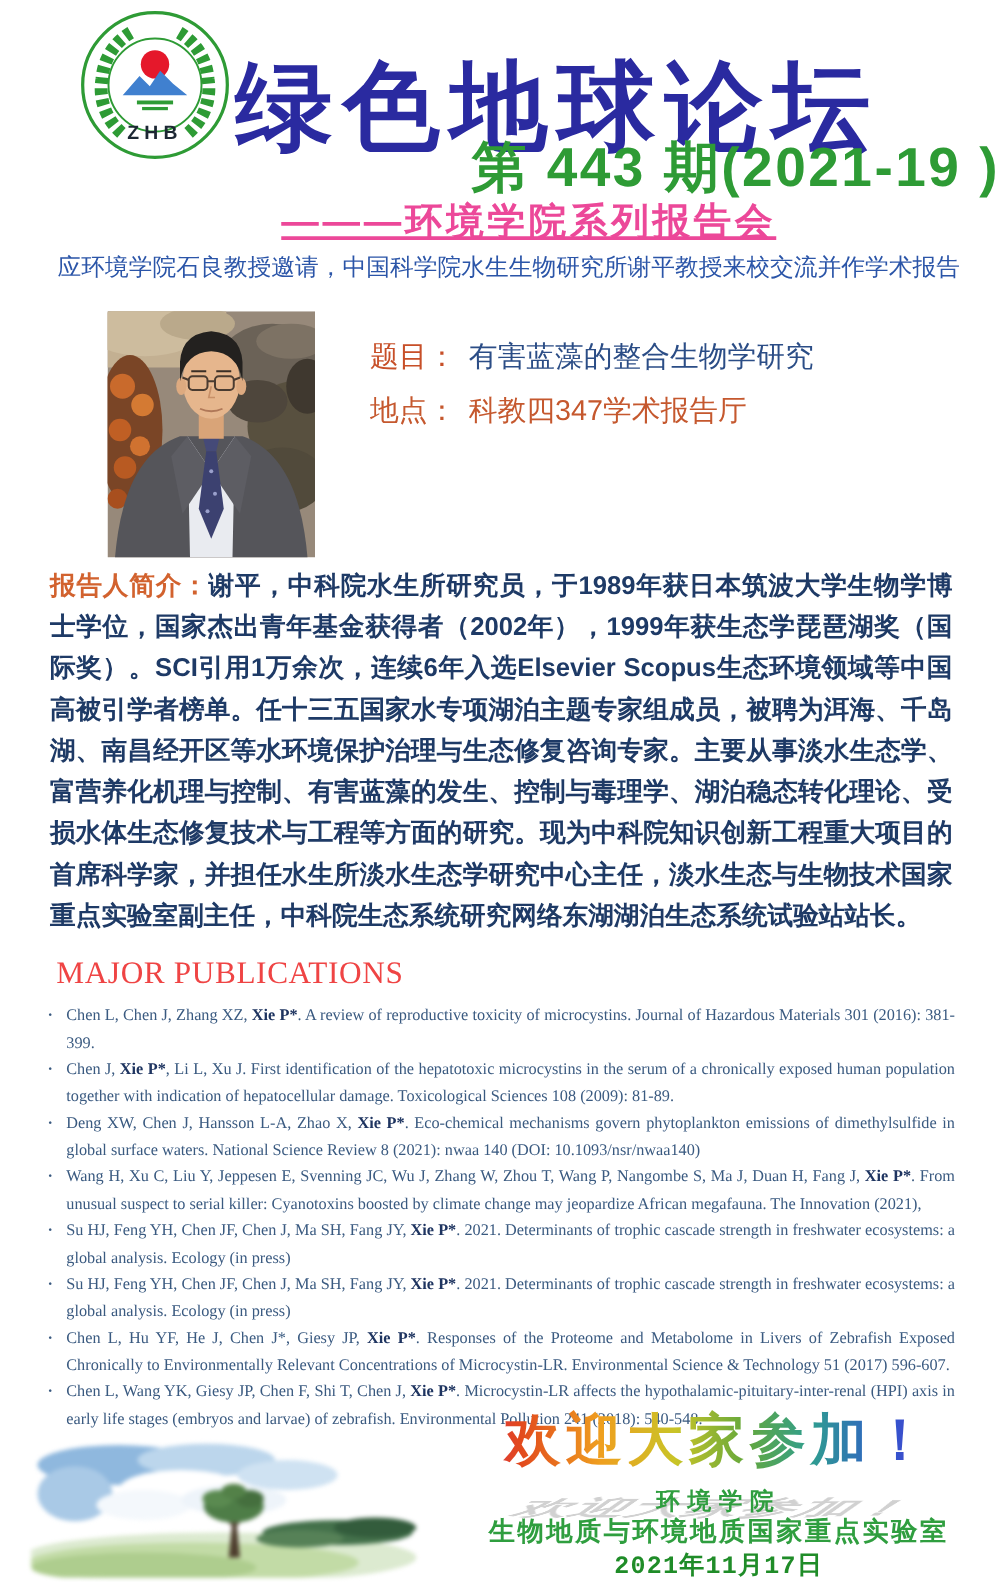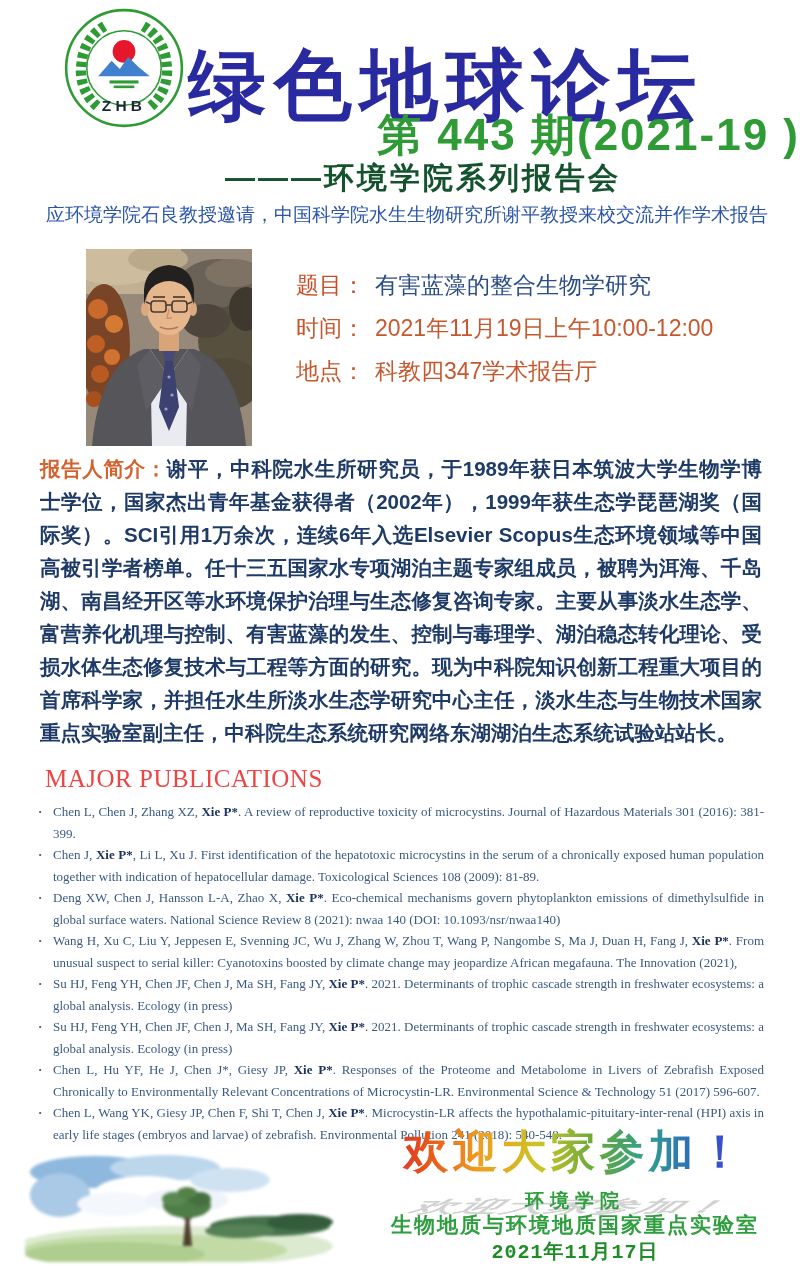--- a/index.html
+++ b/index.html
@@ -18,21 +18,21 @@
     color:#2a2aa0; white-space:nowrap;
   }
   .issue-line {
     position:absolute; left:0; top:110px; width:800px; padding-left:80px;
     text-align:right; font-weight:bold; font-size:44px; line-height:50px;
     color:#2e9b35; letter-spacing:2px; white-space:nowrap;
   }
   .subtitle-line {
     position:absolute; left:0; top:160px; width:800px; padding-left:46px;
     text-align:center; font-weight:bold; font-size:30px; line-height:36px;
-    color:#14532d; letter-spacing:3px; white-space:nowrap;
+    color:#ec4899; letter-spacing:3px; white-space:nowrap;text-decoration:underline;
   }
   .intro-line {
     position:absolute; left:46px; top:202px; width:712px;
     font-size:19px; line-height:26px; color:#2b55a8; white-space:nowrap;
   }
   
   .photo { position:absolute; left:86px; top:249px; width:166px; height:197px; }
   .photo svg { display:block; width:100%; height:100%; }
   .details { position:absolute; left:296px; top:272px; width:480px; }
   .detail-row { margin-bottom:17px; font-size:23px; line-height:26px; white-space:nowrap; }
@@ -168,23 +168,20 @@
         <path d="M74,78 Q83,82 92,78" stroke="#b07858" stroke-width="1.5" fill="none"></path>
       </g>
     </svg>
   </div>
 
   <div class="details">
     <div class="detail-row">
       <span class="detail-label">题目：</span><span class="detail-value-navy">有害蓝藻的整合生物学研究</span>
     </div>
     <div class="detail-row">
-      <span class="detail-label" style="color:#c5582e">时间：</span><span class="detail-value-orange">2021年11月19日上午10:00-12:00</span>
-    </div>
-    <div class="detail-row">
       <span class="detail-label" style="color:#c5582e">地点：</span><span class="detail-value-orange">科教四347学术报告厅</span>
     </div>
   </div>
 
   <p class="bio">
     <span class="bio-label">报告人简介：</span><span>谢平，中科院水生所研究员，于1989年获日本筑波大学生物学博士学位，国家杰出青年基金获得者（2002年），1999年获生态学琵琶湖奖（国际奖）。SCI引用1万余次，连续6年入选Elsevier Scopus生态环境领域等中国高被引学者榜单。任十三五国家水专项湖泊主题专家组成员，被聘为洱海、千岛湖、南昌经开区等水环境保护治理与生态修复咨询专家。主要从事淡水生态学、富营养化机理与控制、有害蓝藻的发生、控制与毒理学、湖泊稳态转化理论、受损水体生态修复技术与工程等方面的研究。现为中科院知识创新工程重大项目的首席科学家，并担任水生所淡水生态学研究中心主任，淡水生态与生物技术国家重点实验室副主任，中科院生态系统研究网络东湖湖泊生态系统试验站站长。</span>
   </p>
 
   <h2 class="pubs-heading">MAJOR PUBLICATIONS</h2>
   <ul class="pubs-list">

